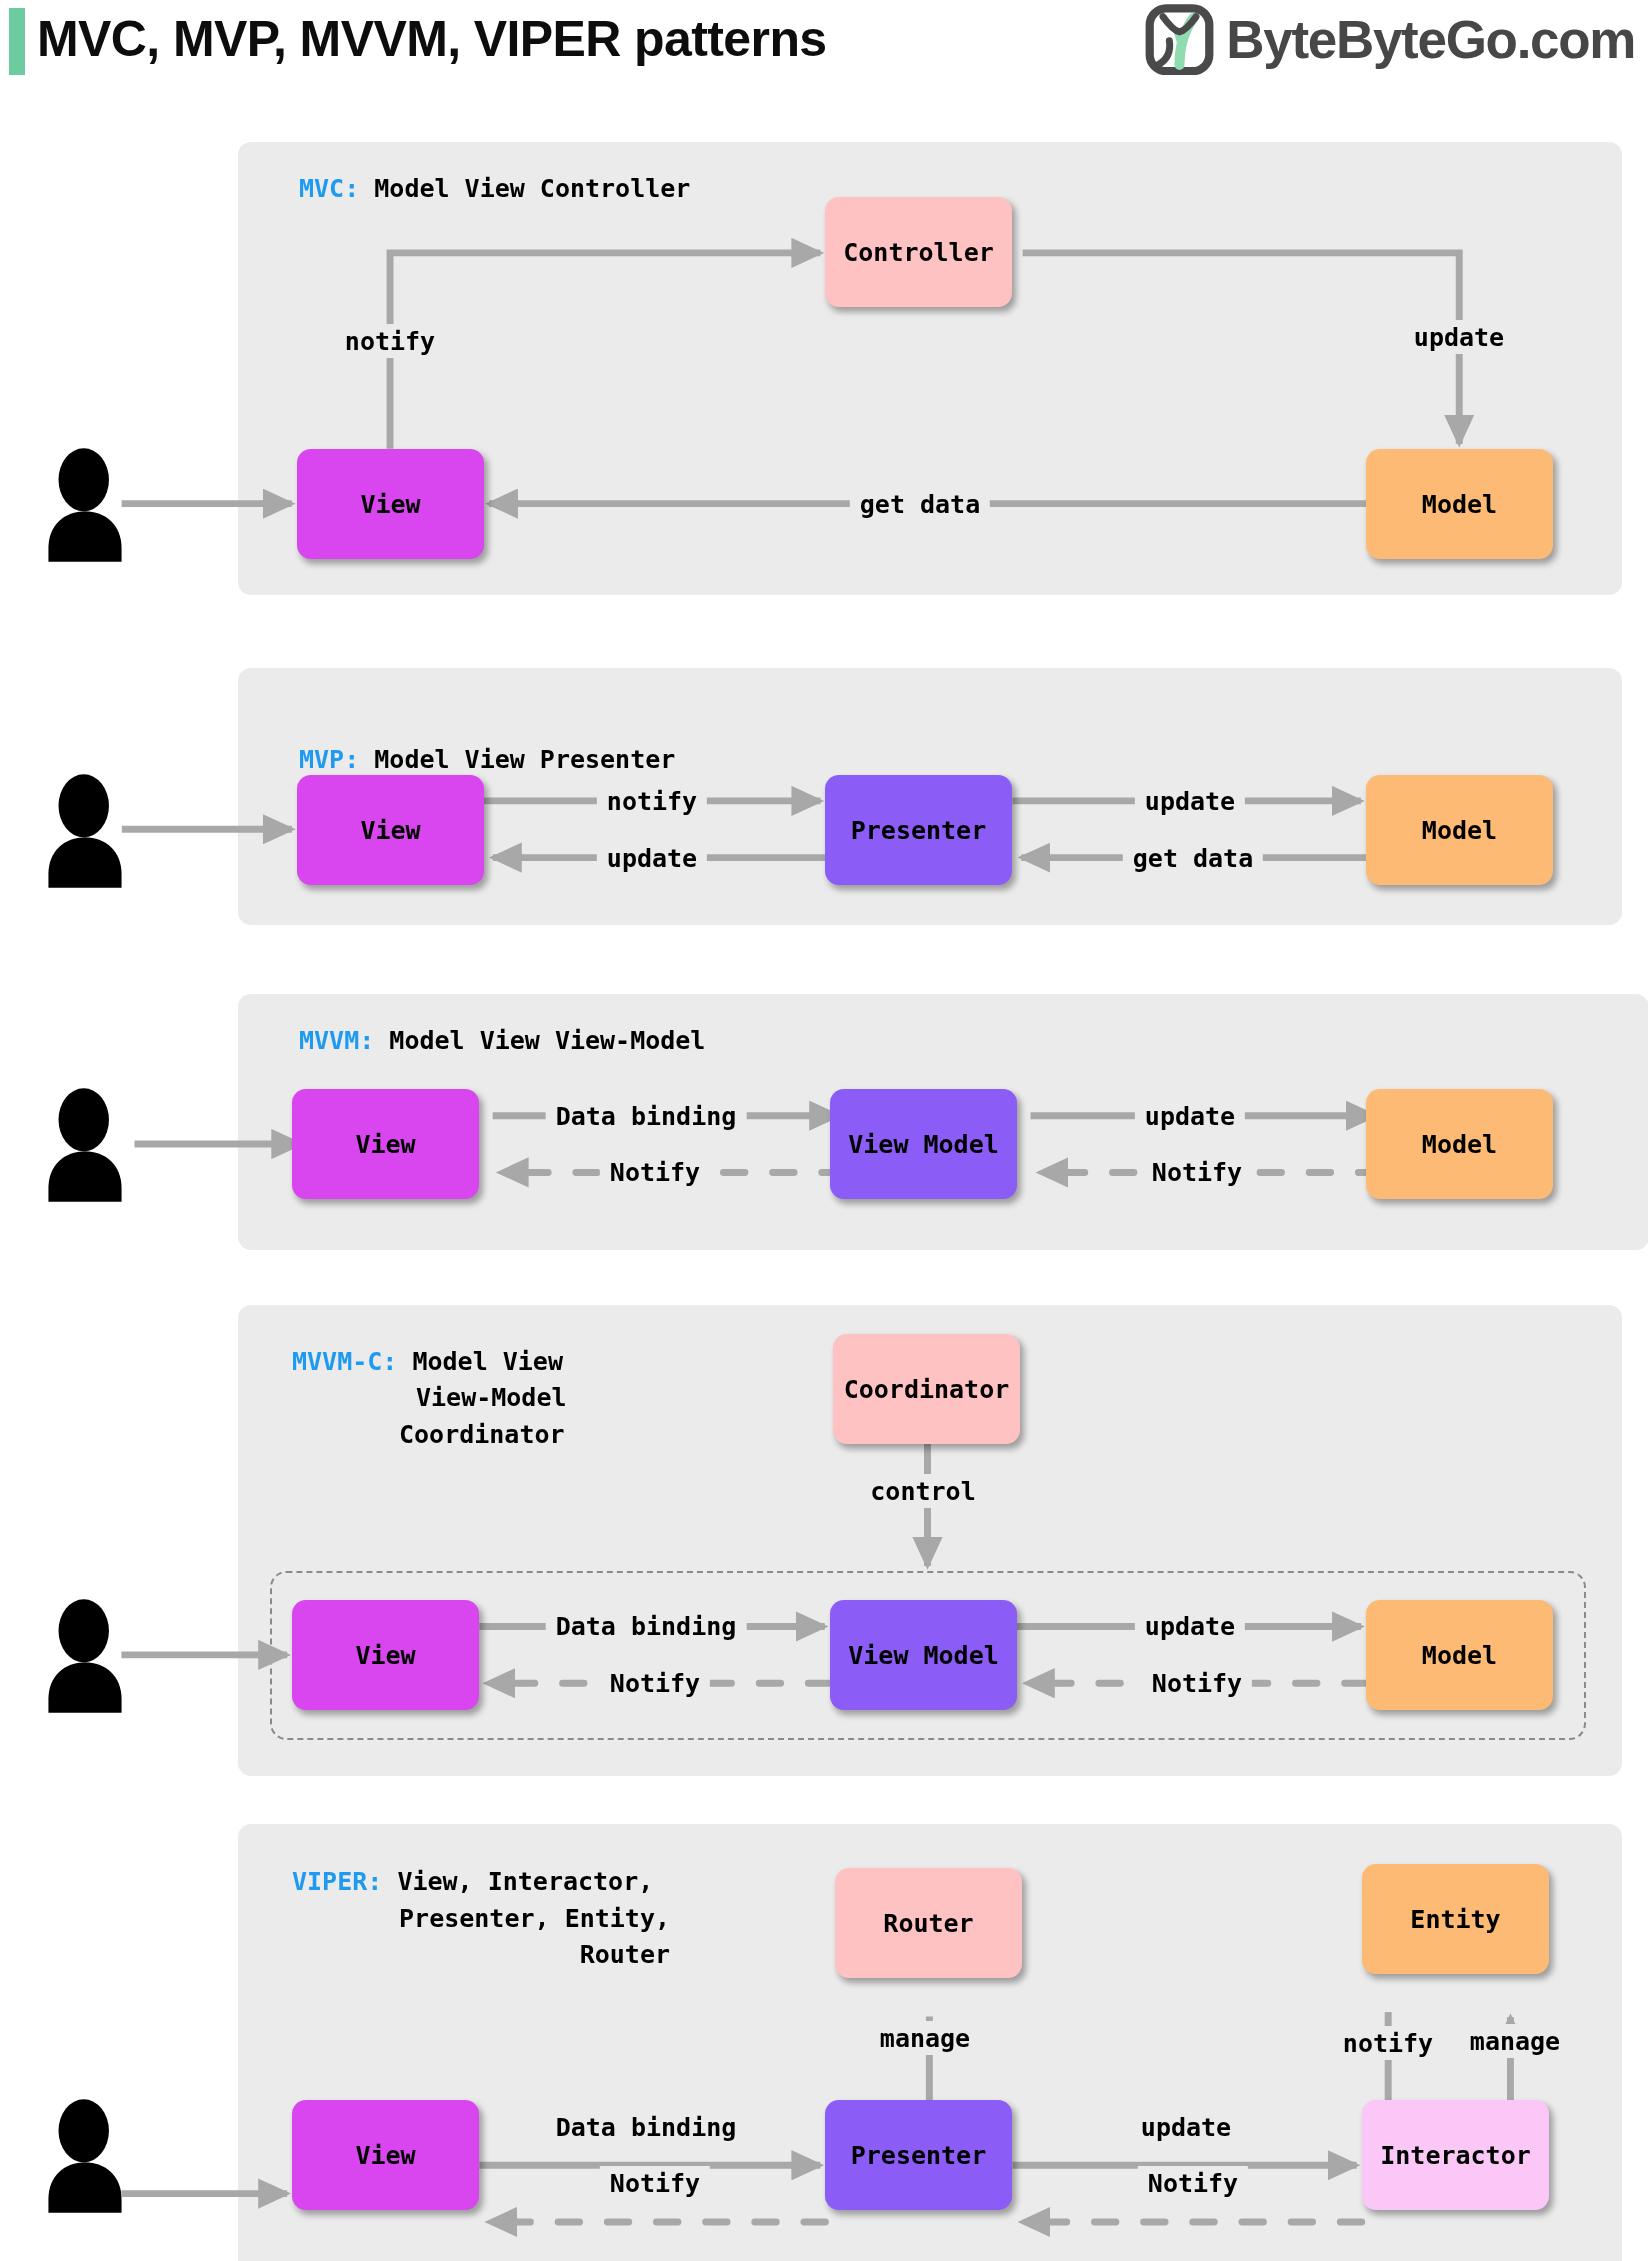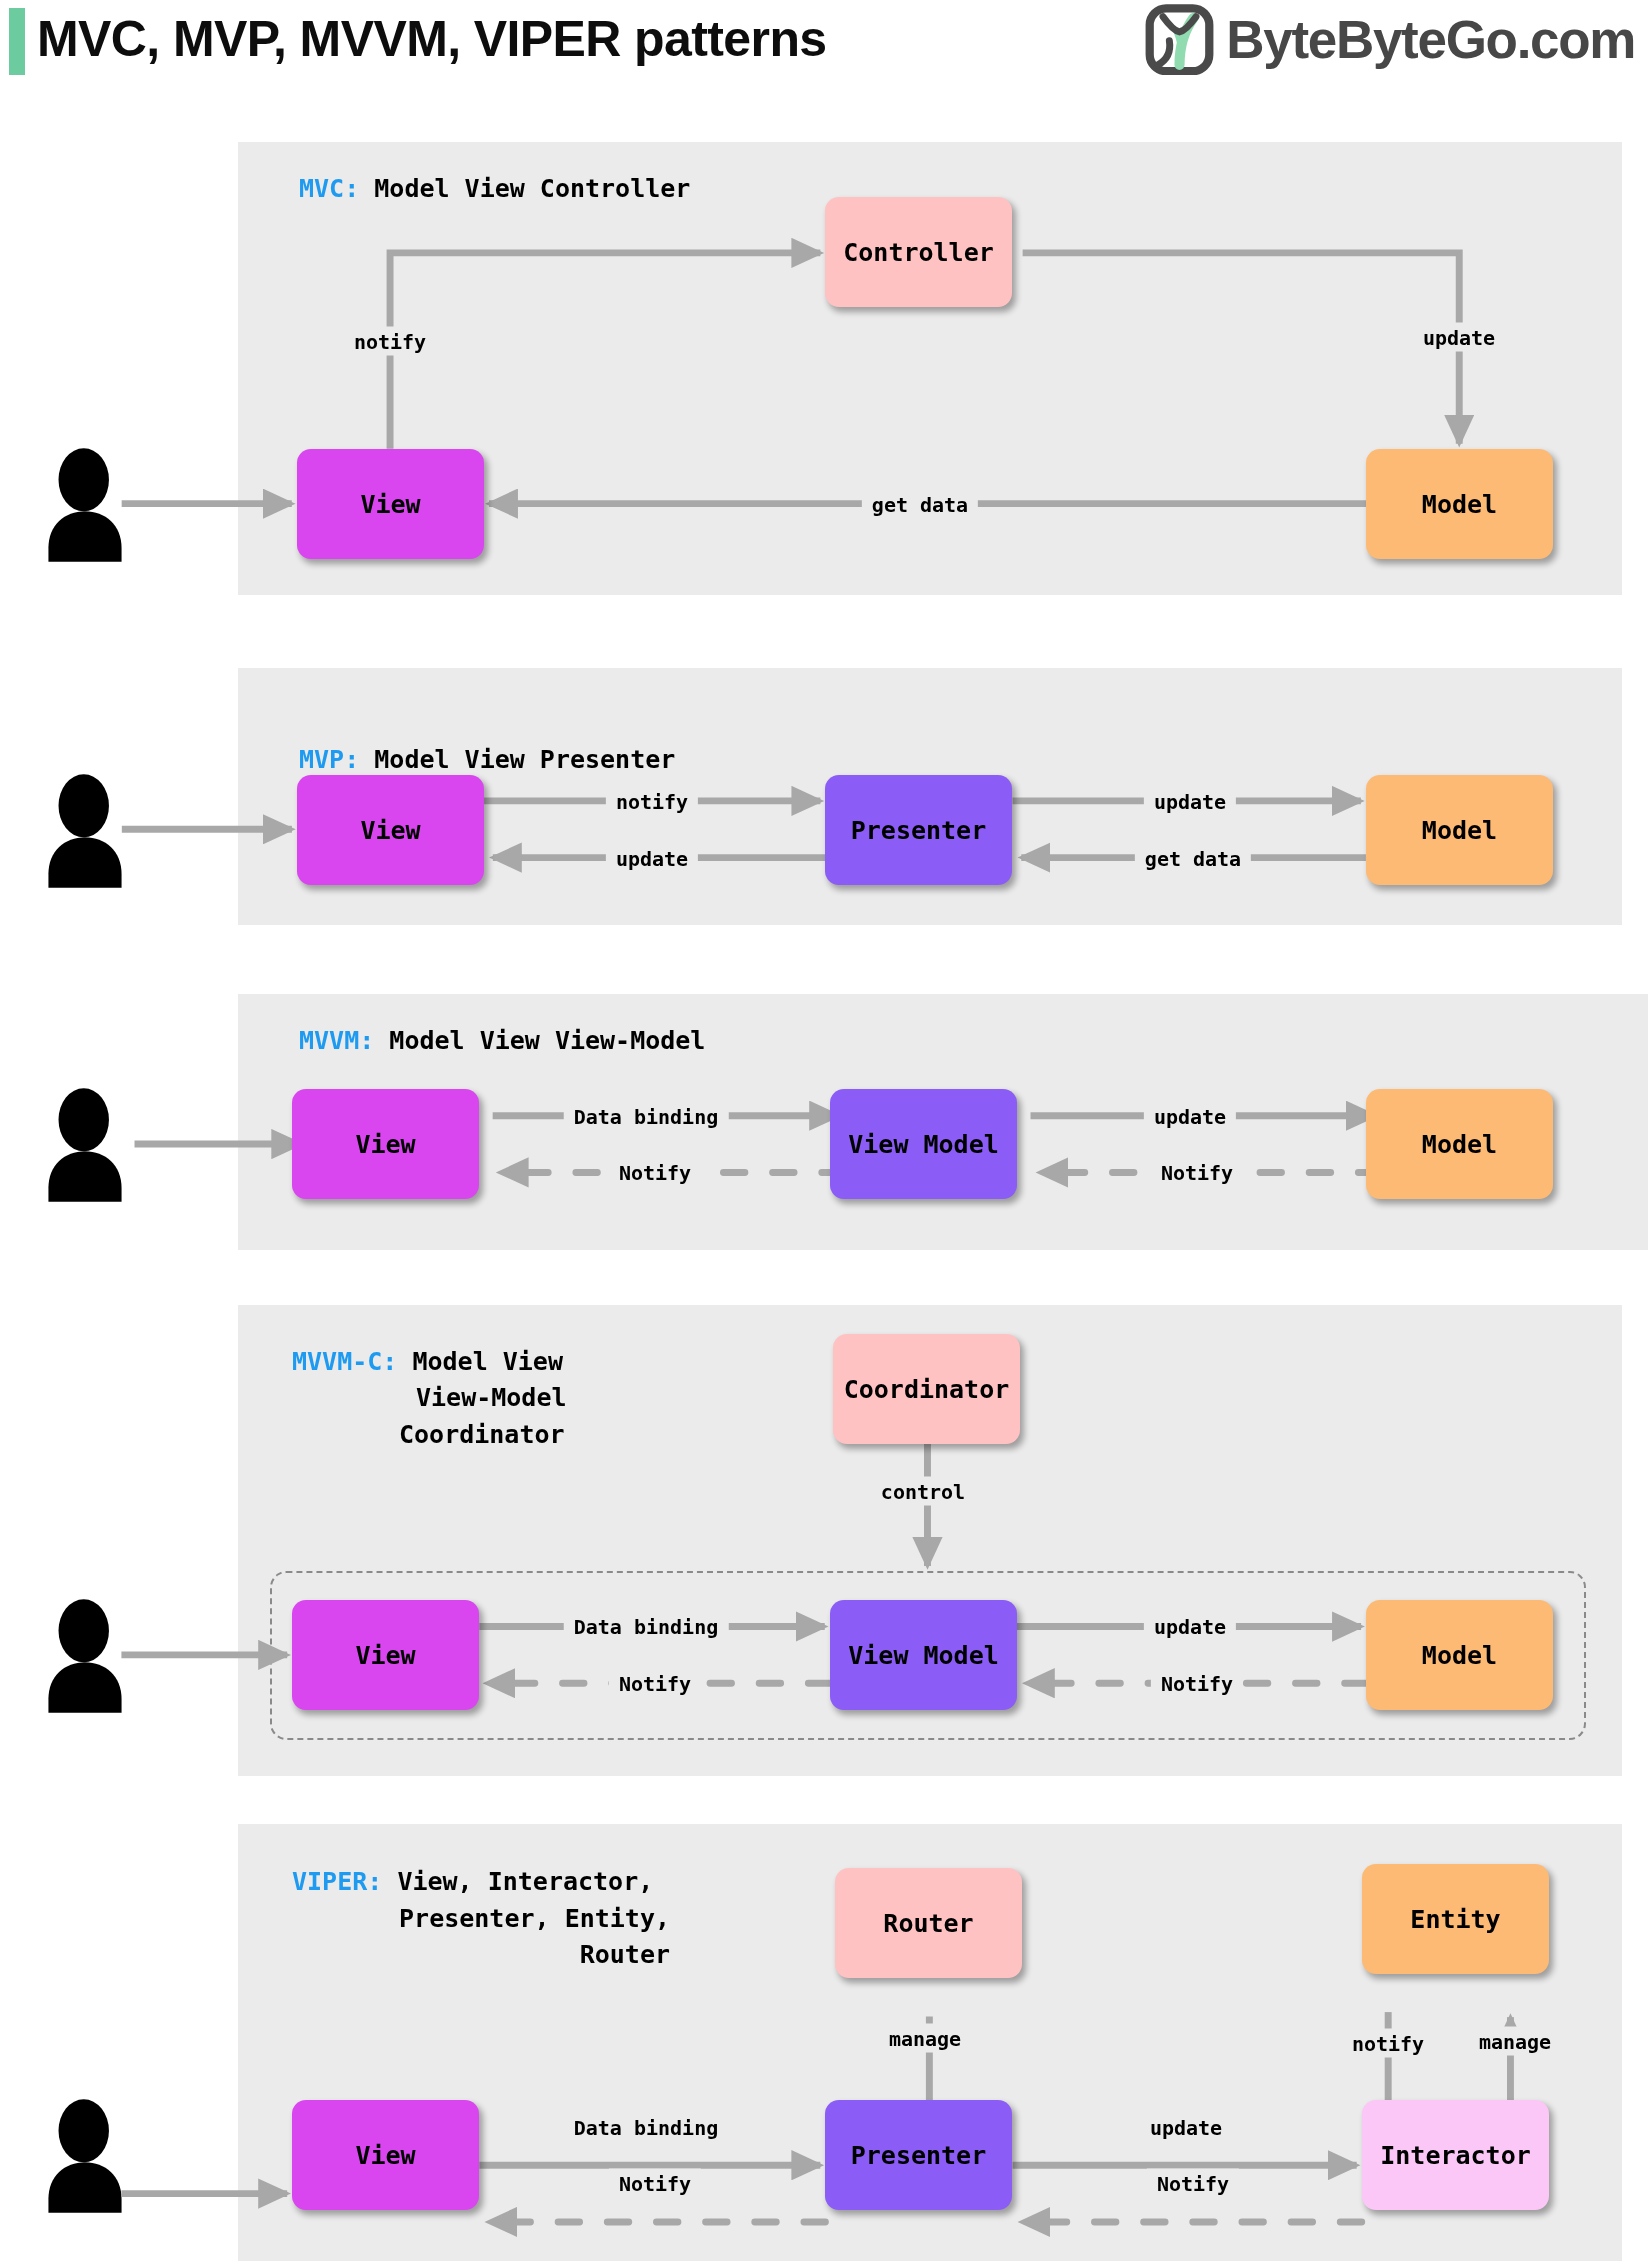--- a/index.html
+++ b/index.html
@@ -8,37 +8,37 @@
 
   
   .title-bar{position:absolute;left:8.8px;top:7.6px;width:16.4px;height:67px;background:#6CCB9F;}
   .page-title{position:absolute;left:37px;top:10px;font-family:"Liberation Sans",sans-serif;
               font-size:50px;font-weight:600;color:#0d0d0d;letter-spacing:-0.6px;white-space:nowrap;}
   .brand{position:absolute;left:1144px;top:3.8px;display:flex;align-items:center;justify-content:flex-end;}
   .brand-text{font-family:"Liberation Sans",sans-serif;font-size:53px;font-weight:700;
               color:#474747;letter-spacing:-1.3px;margin-left:11.3px;white-space:nowrap;}
 
   
-  .panel{position:absolute;left:238px;width:1384px;background:#EBEBEB;border-radius:0;}
+  .panel{position:absolute;left:238px;width:1384px;background:#EBEBEB;border-radius:13px;}
   .psvg{position:absolute;left:0;top:0;width:100%;height:100%;overflow:visible;}
 
   .ptag-line{position:absolute;font-size:25px;font-weight:700;color:#000;white-space:nowrap;line-height:37px;}
   .tag{color:#1E9BF0;}
 
   .box{position:absolute;width:187px;height:110px;border-radius:14px;
        display:flex;align-items:center;justify-content:center;
        font-size:25px;font-weight:700;color:#000;
        box-shadow:3.8px 4.4px 6.3px rgba(0,0,0,0.33);white-space:nowrap;}
   .c-green{background:#d946ef;}
   .c-pink{background:#FFC2C2;}
   .c-lav{background:#fdba74;}
   .c-yellow{background:#8b5cf6;}
   .c-mag{background:#FAC7F7;}
 
-  .alabel{position:absolute;transform:translate(-50%,-50%);font-size:20px;font-weight:700;
+  .alabel{position:absolute;transform:translate(-50%,-50%);font-size:25px;font-weight:700;
           color:#000;background:#EBEBEB;padding:2.5px 10px;white-space:nowrap;z-index:5;}
 
   .dashed-wrap{position:absolute;border:2.5px dashed #8A8A8A;border-radius:16.4px;}
 
   .user-icon{position:absolute;width:86px;height:116px;}
 </style>
 </head>
 <body>
 
 <div class="page">

